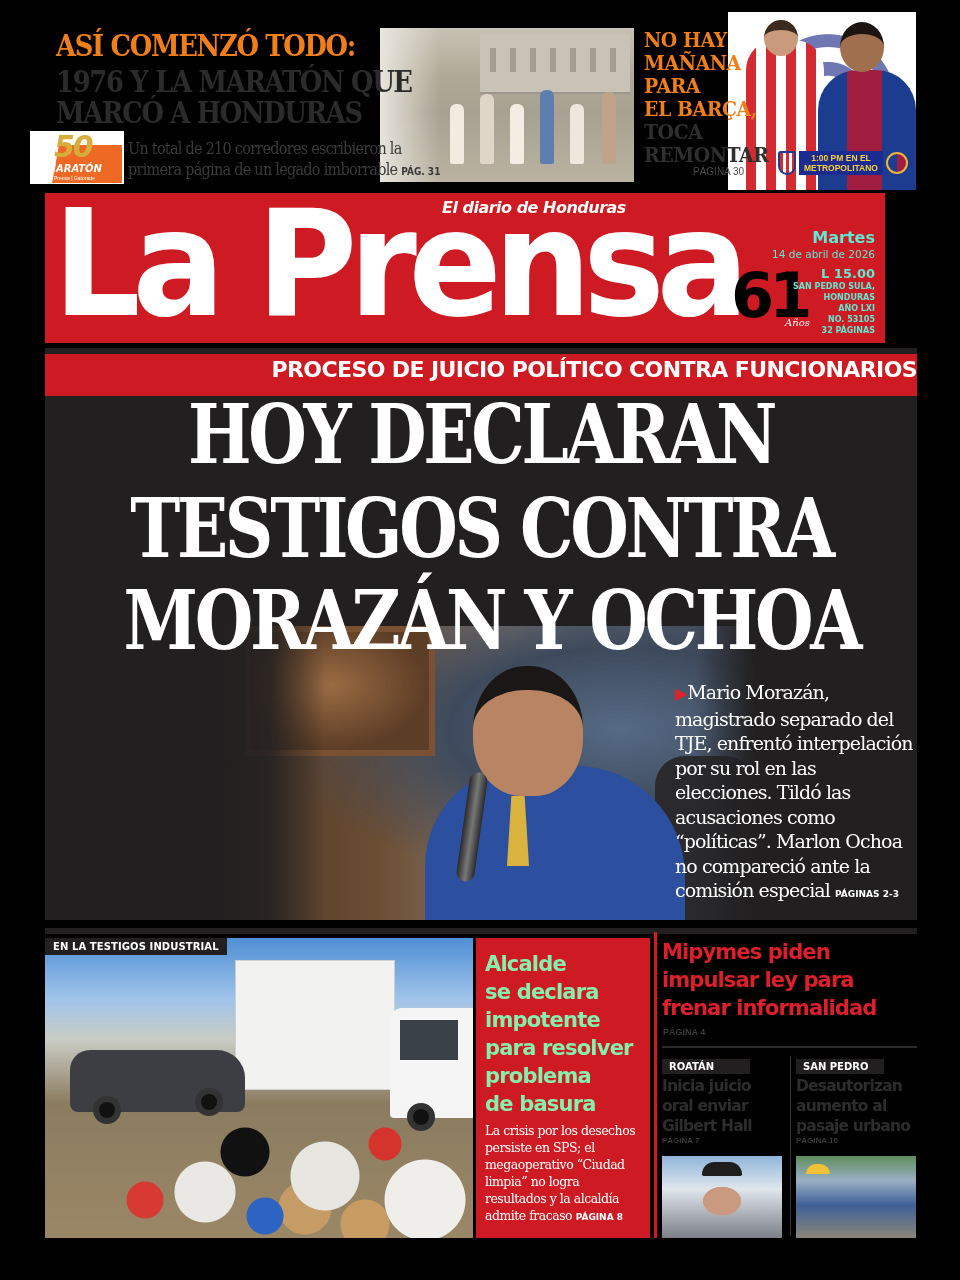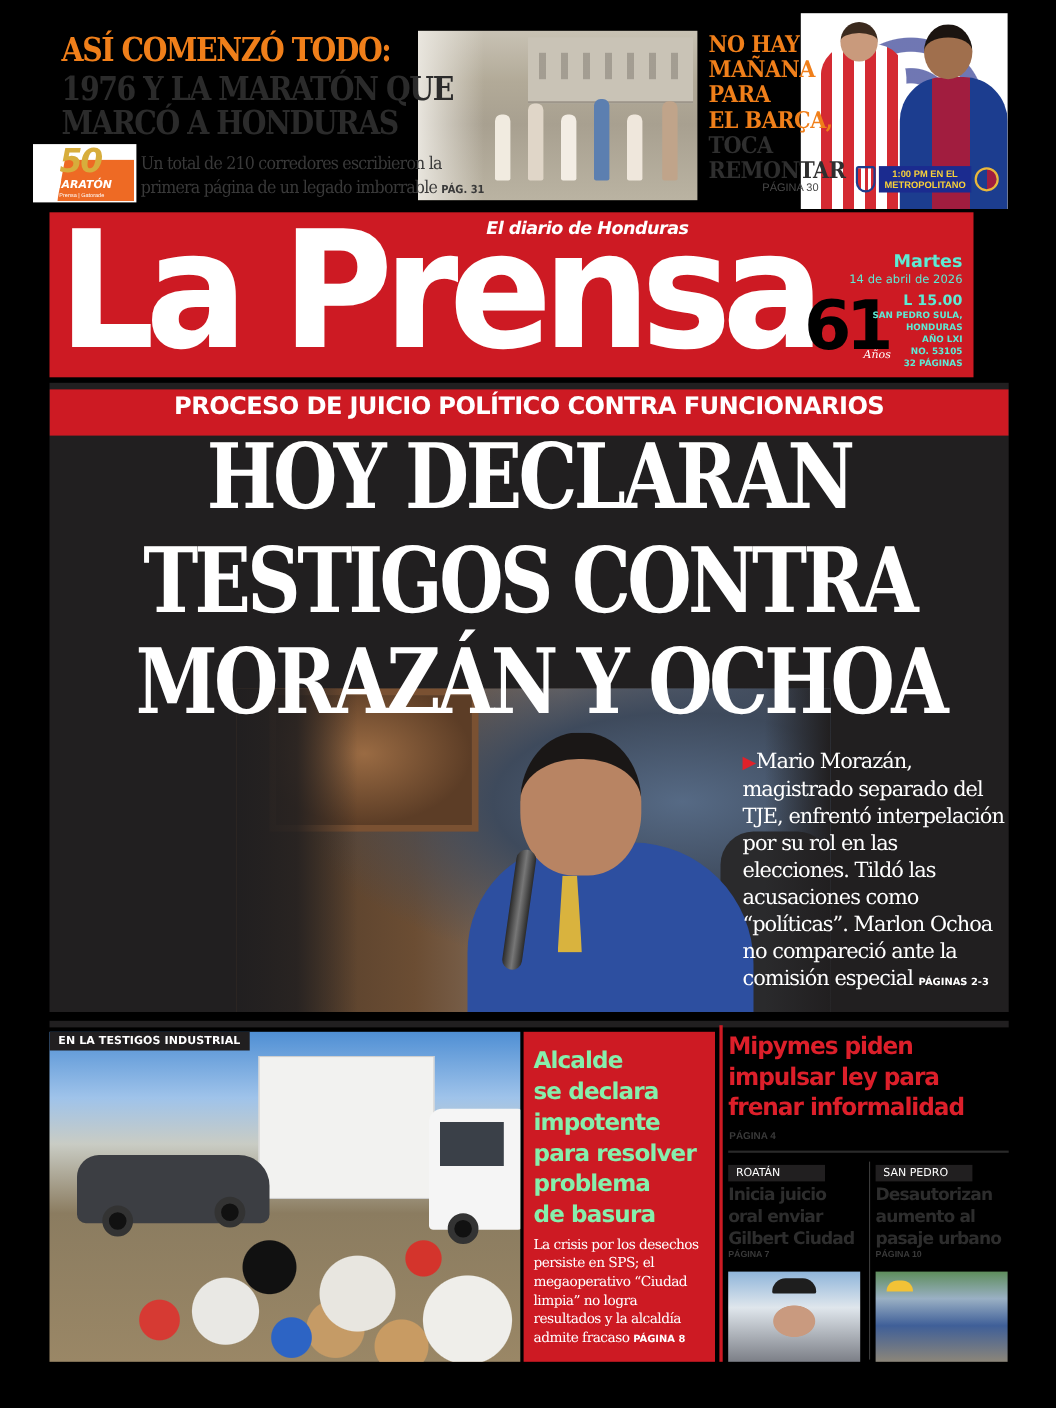--- a/index.html
+++ b/index.html
@@ -47,21 +47,21 @@
   .mast-anniv { position: absolute; left: 686px; top: 68px; font-family: "DejaVu Sans", sans-serif; font-weight: 900; font-size: 62px; color: #000000; letter-spacing: -5px; line-height: 70px; }
   .mast-anos { position: absolute; left: 740px; top: 124px; font-family: "DejaVu Serif", serif; font-style: italic; font-size: 10px; color: #fff; }
   .mast-info { position: absolute; right: 10px; top: 36px; text-align: right; color: #5eead4; font-family: "DejaVu Sans", sans-serif; }
   .mast-info .day { font-size: 16px; font-weight: bold; line-height: 18px; }
   .mast-info .date { font-size: 10.5px; line-height: 14px; }
   .mast-info .price { font-size: 13px; font-weight: bold; margin-top: 6px; line-height: 14px; }
   .mast-info .small { font-size: 8px; font-weight: bold; line-height: 11px; }
 
   
   .lead { position: absolute; left: 45px; top: 348px; width: 872px; height: 572px; background: #211f20; overflow: hidden; }
-  .lead-rubric { position: absolute; left: 0; top: 6px; width: 872px; height: 42px; background: #cd1a23; color: #fff; font-family: "DejaVu Sans", sans-serif; font-weight: bold; font-size: 22px; text-align: center; line-height: 32px; letter-spacing: -0.6px; white-space: nowrap; }
+  .lead-rubric { position: absolute; left: 0; top: 6px; width: 872px; height: 42px; background: #cd1a23; color: #fff; font-family: "DejaVu Sans", sans-serif; font-weight: bold; font-size: 22px; text-align: right; line-height: 32px; letter-spacing: -0.6px; white-space: nowrap; }
   .lead-photo { position: absolute; left: 170px; top: 278px; width: 540px; height: 294px; background:
       radial-gradient(ellipse at 75% 35%, #566a85 0%, #3e4a5c 30%, transparent 60%),
       linear-gradient(90deg, #4a3728 0%, #6b4d33 30%, #8c7b6e 55%, #5c6577 80%, #3a3d46 100%); }
   .lead-photo .frame { position: absolute; left: 30px; top: 0; width: 190px; height: 130px; background: radial-gradient(ellipse at 45% 45%, #9a6b43 0%, #5c3d26 70%); border: 6px solid #7a5132; }
   .lead-photo .suit { position: absolute; left: 210px; top: 140px; width: 260px; height: 154px; background: #2d4fa0; border-radius: 100px 110px 0 0; }
   .lead-photo .face { position: absolute; left: 258px; top: 40px; width: 110px; height: 130px; border-radius: 48% 48% 44% 44%; background: #b88463; border-top: 24px solid #1a1716; }
   .lead-photo .tie { position: absolute; left: 292px; top: 170px; width: 22px; height: 70px; background: #d9b33e; clip-path: polygon(20% 0, 80% 0, 100% 100%, 0 100%); }
   .lead-photo .mic { position: absolute; left: 248px; top: 146px; width: 18px; height: 110px; background: linear-gradient(90deg, #2a2a2a, #777, #2a2a2a); border-radius: 9px; transform: rotate(8deg); }
   .lead-photo .chair { position: absolute; left: 440px; top: 130px; width: 100px; height: 164px; background: #2a2a2c; border-radius: 30px 30px 0 0; }
   .lead-photo .fadeL { position: absolute; left: 0; top: 0; width: 110px; height: 100%; background: linear-gradient(90deg, #211f20 0%, rgba(33,31,32,0.85) 50%, rgba(33,31,32,0) 100%); }
@@ -100,21 +100,21 @@
   .red-box .hd { font-family: "DejaVu Sans", sans-serif; font-weight: bold; font-size: 21px; line-height: 28px; color: #86efac; letter-spacing: -0.8px; }
   .red-box .deck { margin-top: 4px; font-family: "DejaVu Serif", serif; font-size: 12.5px; line-height: 17px; color: #fff; letter-spacing: -0.5px; }
 
   .right-col { position: absolute; left: 654px; top: 928px; width: 263px; height: 310px; }
   .right-col .redline { position: absolute; left: 0; top: 4px; width: 3px; height: 306px; background: #cd1a23; }
   .mipymes { position: absolute; left: 8px; top: 10px; width: 260px; font-family: "DejaVu Sans", sans-serif; font-weight: 900; font-size: 22px; line-height: 28px; color: #dc1f2a; letter-spacing: -1px; transform: scaleX(0.96); transform-origin: left; }
   .mipymes-pg { position: absolute; left: 9px; top: 99px; font-size: 9px; font-weight: bold; color: #3a3a3a; }
   .sep { position: absolute; left: 8px; top: 118px; width: 255px; height: 2px; background: #2a2a2a; }
   .mini { position: absolute; top: 128px; width: 122px; }
   .mini.a { left: 8px; } .mini.b { left: 142px; }
-  .mini .tag { display: inline-block; background: #211f20; color: #fff; font-family: "DejaVu Sans", sans-serif; font-size: 10px; font-weight: normal; padding: 2px 7px; width: 88px; }
+  .mini .tag { display: inline-block; background: #211f20; color: #fff; font-family: "DejaVu Sans", sans-serif; font-size: 10px; font-weight: bold; padding: 2px 7px; width: 88px; }
   .mini .hd { font-family: "DejaVu Sans", sans-serif; font-weight: 900; font-size: 15.5px; line-height: 20px; color: #2d2d2d; letter-spacing: -0.8px; margin-top: 2px; }
   .mini .pg { font-size: 8px; font-weight: bold; color: #3a3a3a; line-height: 10px; }
   .mini .photo { margin-top: 10px; width: 120px; height: 82px; }
   .mini.a .photo { background: radial-gradient(ellipse at 50% 55%, #c99a7f 0 22%, transparent 23%), linear-gradient(180deg, #8fb5da 0%, #dfe6ec 40%, #7c7f87 100%); position: relative; }
   .mini.a .photo::before { content:""; position:absolute; left:40px; top:6px; width:40px; height:14px; background:#1e1e1e; border-radius: 14px 14px 2px 2px; }
   .mini.b .photo { background: linear-gradient(180deg, #5e8d5c 0%, #9ab0c4 30%, #3f5f98 60%, #8c8679 100%); position: relative; }
   .mini.b .photo::before { content:""; position:absolute; left:10px; top:8px; width:24px; height:10px; background:#f2c236; border-radius: 10px 10px 0 0; }
   .col-div { position: absolute; left: 136px; top: 128px; width: 1px; height: 180px; background: #3a3a3a; }
 </style>
 </head>
@@ -244,21 +244,21 @@
     <div>frenar informalidad</div>
   </div>
   <div class="mipymes-pg">PÁGINA 4</div>
   <div class="sep"></div>
 
   <div class="mini a">
     <div class="tag">ROATÁN</div>
     <div class="hd">
       <div>Inicia juicio</div>
       <div>oral enviar</div>
-      <div>Gilbert Ciudad</div>
+      <div>Gilbert Hall</div>
     </div>
     <div class="pg">PÁGINA 7</div>
     <div class="photo"></div>
   </div>
   <div class="col-div"></div>
   <div class="mini b">
     <div class="tag">SAN PEDRO</div>
     <div class="hd">
       <div>Desautorizan</div>
       <div>aumento al</div>

